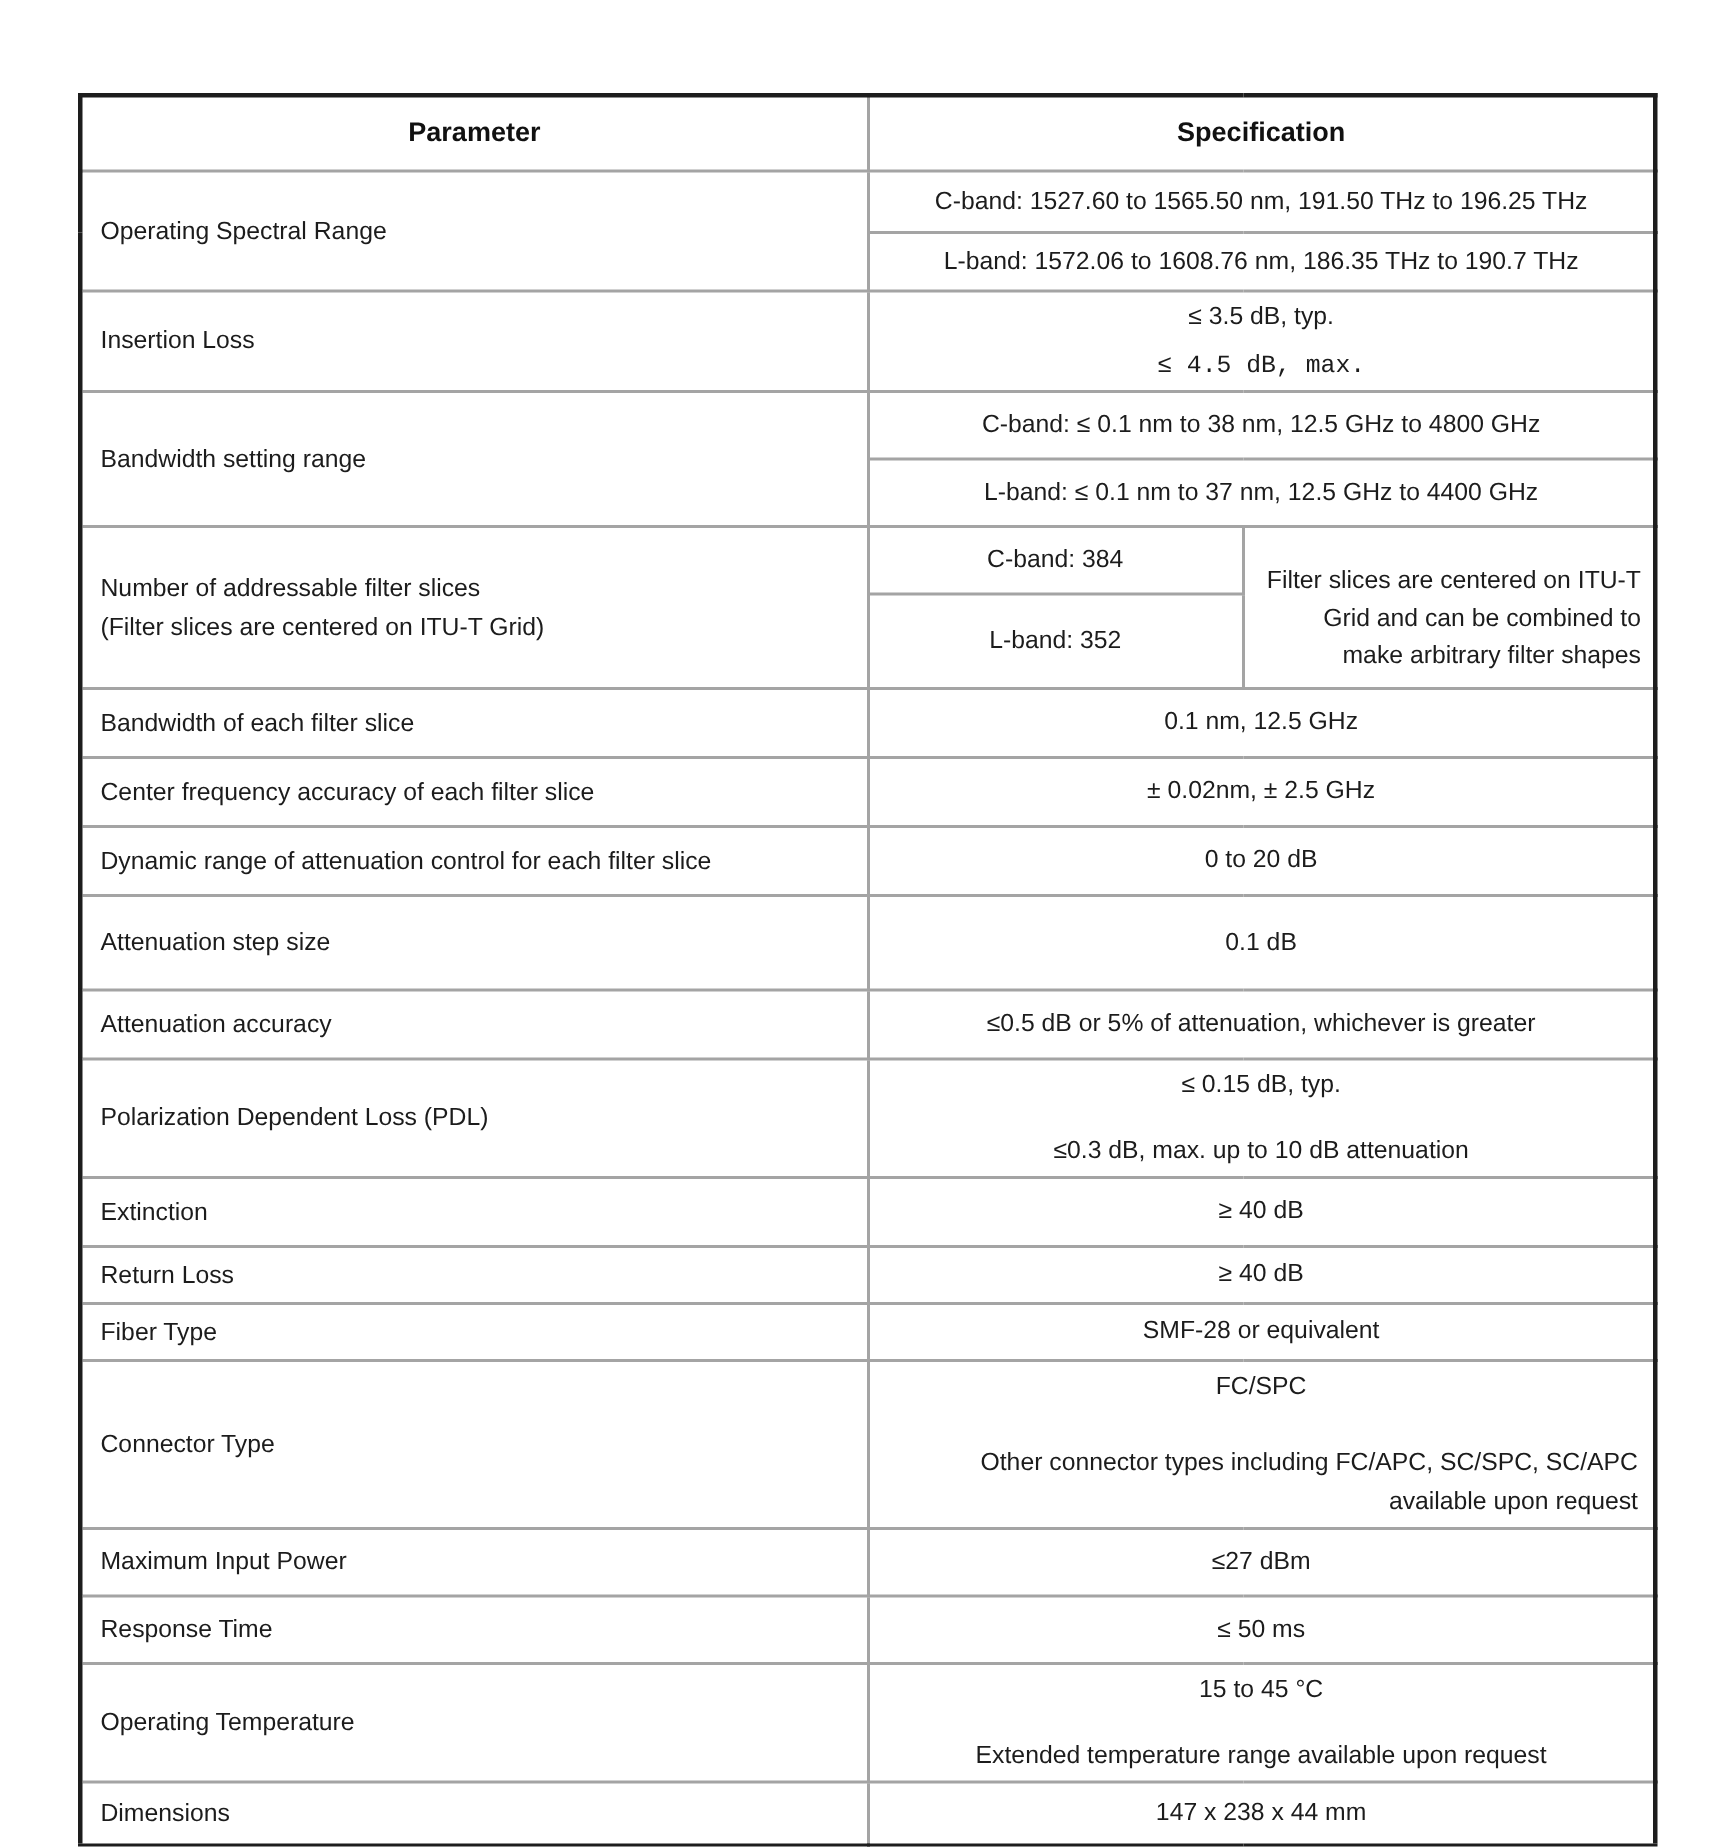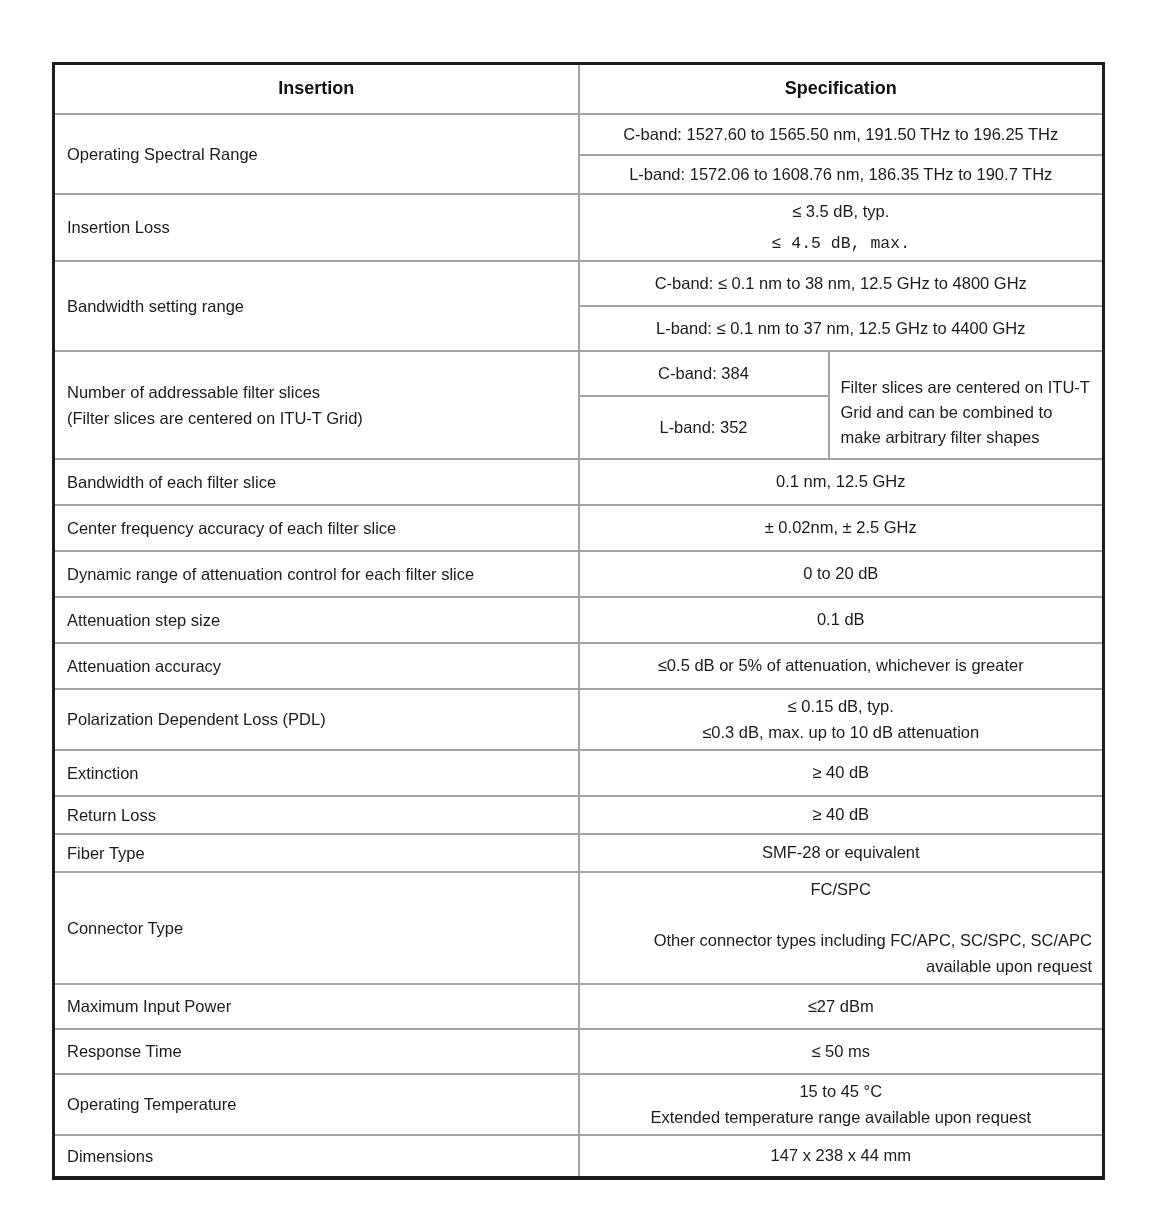--- a/index.html
+++ b/index.html
@@ -48,27 +48,27 @@
     text-align: left;
     padding: 5px 2px 5px 12px;
     line-height: 26px;
   }
   td.spec-c {
     text-align: center;
     padding: 4px 8px;
     line-height: 25px;
   }
   td.note-cell {
-    text-align: left;
+    text-align: right;
     padding: 22px 8px 6px 11px;
     line-height: 25px;
     vertical-align: middle;
   }
   .two-line-wide div + div { margin-top: 7px; font-family: Liberation Mono, monospace; }
-  .two-line-tight div + div { margin-top: 1px; }
+  .two-line-tight div + div { margin-top: 19px; }
   .connector-note {
     text-align: right;
     padding: 0 2px 0 1px;
     margin-top: 25px;
     line-height: 26px;
   }
 </style>
 </head>
 <body>
 
@@ -76,21 +76,21 @@
 
 
   <table class="spec-table">
     <colgroup>
       <col style="width:525px">
       <col style="width:250px">
       <col style="width:275px">
     </colgroup>
     <thead>
       <tr style="height:50px">
-        <th>Insertion</th>
+        <th>Parameter</th>
         <th colspan="2">Specification</th>
       </tr>
     </thead>
     <tbody>
 
       <tr style="height:41px">
         <td class="param" rowspan="2">Operating Spectral Range</td>
         <td class="spec-c" colspan="2">C-band: 1527.60 to 1565.50 nm, 191.50 THz to 196.25 THz</td>
       </tr>
       <tr style="height:39px">
@@ -133,21 +133,21 @@
       <tr style="height:46px">
         <td class="param">Center frequency accuracy of each filter slice</td>
         <td class="spec-c" colspan="2">± 0.02nm, ± 2.5 GHz</td>
       </tr>
 
       <tr style="height:46px">
         <td class="param">Dynamic range of attenuation control for each filter slice</td>
         <td class="spec-c" colspan="2">0 to 20 dB</td>
       </tr>
 
-      <tr style="height:46px">
+      <tr style="height:63px">
         <td class="param">Attenuation step size</td>
         <td class="spec-c" colspan="2">0.1 dB</td>
       </tr>
 
       <tr style="height:46px">
         <td class="param">Attenuation accuracy</td>
         <td class="spec-c" colspan="2">≤0.5 dB or 5% of attenuation, whichever is greater</td>
       </tr>
 
       <tr style="height:52px">

